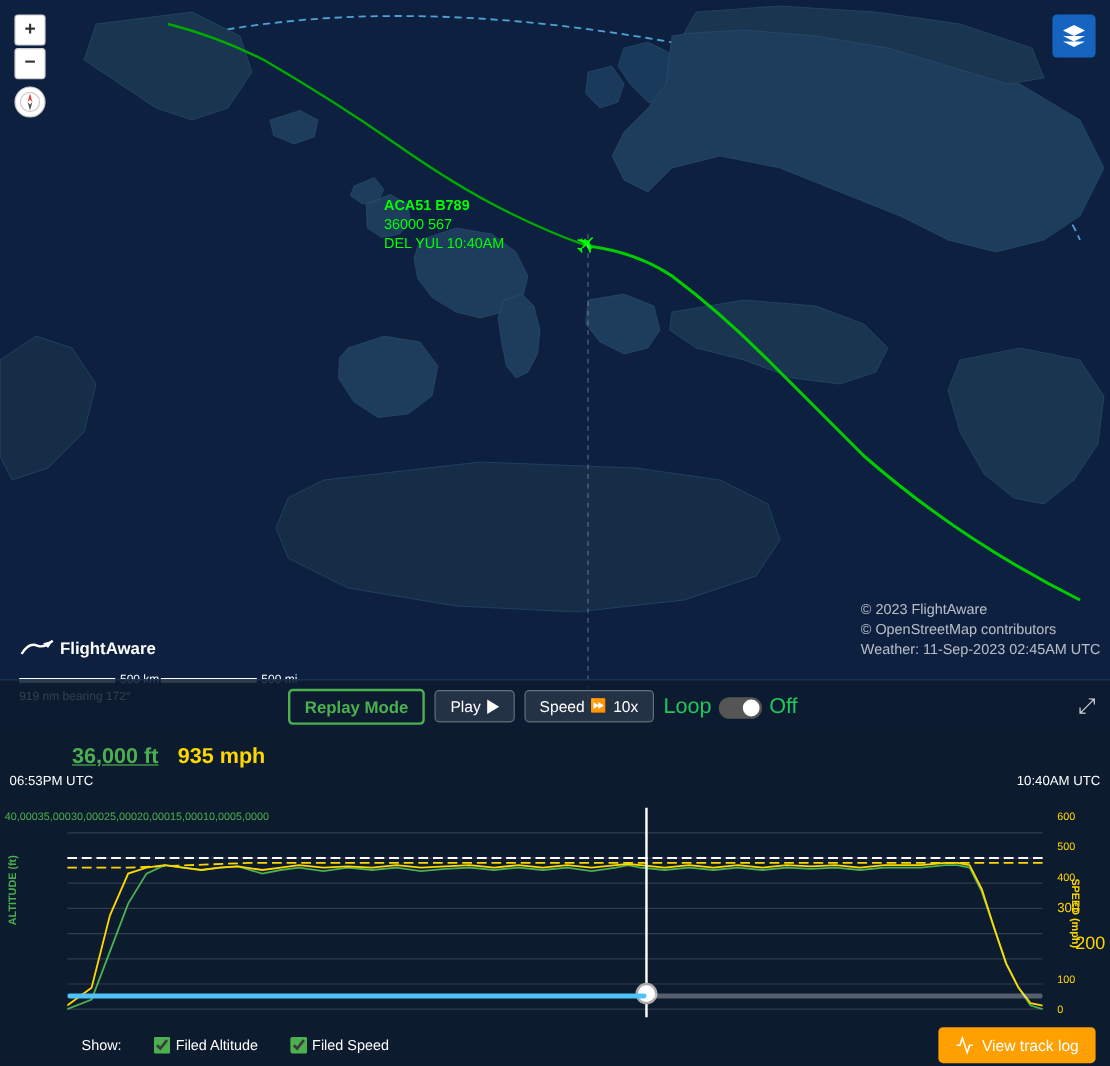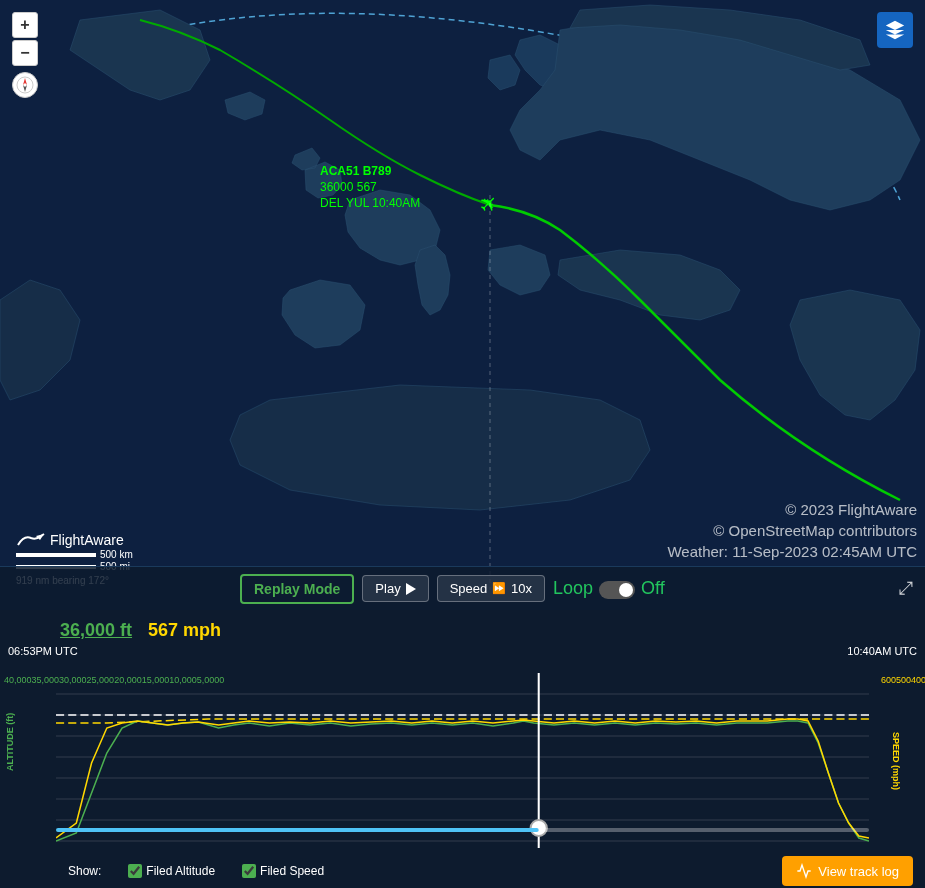--- a/index.html
+++ b/index.html
@@ -97,37 +97,37 @@
     .scale-bar {
       position: absolute;
       bottom: 38px;
       left: 16px;
       z-index: 10;
       color: white;
       font-size: 10px;
     }
     .scale-line {
       display: flex;
-      flex-direction: column;
+      flex-direction: row;
       gap: 1px;
     }
     .scale-line-item {
       display: flex;
       align-items: center;
       gap: 4px;
     }
 
     
     .map-copyright {
       position: absolute;
-      bottom: 48px;
+      bottom: 60px;
       right: 8px;
       color: rgba(255,255,255,0.7);
-      font-size: 15px;
-      text-align: right;
+      font-size: 12px;
+      text-align: left;
       z-index: 10;
       line-height: 1.4;
     }
 
     
     .bearing-info {
       position: absolute;
       bottom: 24px;
       left: 16px;
       color: white;
@@ -403,21 +403,21 @@
       <path d="M12 2L2 7l10 5 10-5-10-5zM2 17l10 5 10-5M2 12l10 5 10-5"></path>
     </svg>
   </div>
 
   <div class="flightaware-logo">
     <div class="fa-logo-text">
       <svg width="30" height="20" viewBox="0 0 30 20" fill="white">
         <path d="M2 15 Q8 5 15 8 Q20 10 25 6 L28 4" stroke="white" stroke-width="2" fill="none"></path>
         <path d="M20 6 L28 4 L24 10" fill="white"></path>
       </svg>
-      <span style="color:white;font-size:14px;font-weight:normal;">FlightAware</span>
+      <span style="color:white;font-size:14px;font-weight:bold;">FlightAware</span>
     </div>
   </div>
 
   <div class="scale-bar">
     <div class="scale-line">
       <div class="scale-line-item">
         <div style="width:80px;height:4px;background:white;"></div>
         <span style="color:white;font-size:10px;">500 km</span>
       </div>
       <div class="scale-line-item">
@@ -454,21 +454,21 @@
       <span>Off</span>
     </div>
     <div class="expand-btn">⤢</div>
   </div>
 </div>
 
 <div id="chart-container">
 
   <div class="chart-header">
     <span class="chart-altitude-label">36,000 ft</span>
-    <span class="chart-speed-label">567 mph</span>
+    <span class="chart-speed-label">935 mph</span>
   </div>
 
   <div class="time-labels">
     <span>06:53PM UTC</span>
     <span>10:40AM UTC</span>
   </div>
 
   <div style="position:relative; height:175px; margin:0 0;">
 
     <div style="position:absolute;left:4px;top:0;bottom:0;width:50px;display:flex;flex-direction:row;justify-content:space-between;padding:2px 0;">
@@ -513,21 +513,21 @@
                L690,48 L700,48 L720,46 L730,46 L740,48 L750,68 L760,100 L770,130 L780,150 L790,163 L800,165"></path>
 
       <line x1="475" y1="0" x2="475" y2="175" stroke="white" stroke-width="2"></line>
 
       <circle cx="475" cy="155" r="8" fill="white" stroke="#aaa" stroke-width="2"></circle>
 
       <rect x="0" y="155" width="475" height="4" fill="#4fc3f7" rx="2"></rect>
       <rect x="475" y="155" width="325" height="4" fill="rgba(255,255,255,0.3)" rx="2"></rect>
     </svg>
 
-    <div style="position:absolute;right:4px;top:0;bottom:0;width:40px;display:flex;flex-direction:row;justify-content:space-between;padding:2px 0;">
+    <div style="position:absolute;right:4px;top:0;bottom:0;width:40px;display:flex;flex-direction:column;justify-content:space-between;padding:2px 0;">
       <span style="color:#ffd700;font-size:9px;">600</span>
       <span style="color:#ffd700;font-size:9px;">500</span>
       <span style="color:#ffd700;font-size:9px;">400</span>
       <span style="color:#ffd700;font-size:11px;">300</span>
       <span style="color:#ffd700;font-size:15px;text-align:right;">200</span>
       <span style="color:#ffd700;font-size:9px;">100</span>
       <span style="color:#ffd700;font-size:9px;">0</span>
     </div>
 
     <div style="position:absolute;right:0;top:50%;transform:translateY(-50%) rotate(90deg);transform-origin:center;color:#ffd700;font-size:9px;font-weight:bold;white-space:nowrap;">SPEED (mph)</div>

